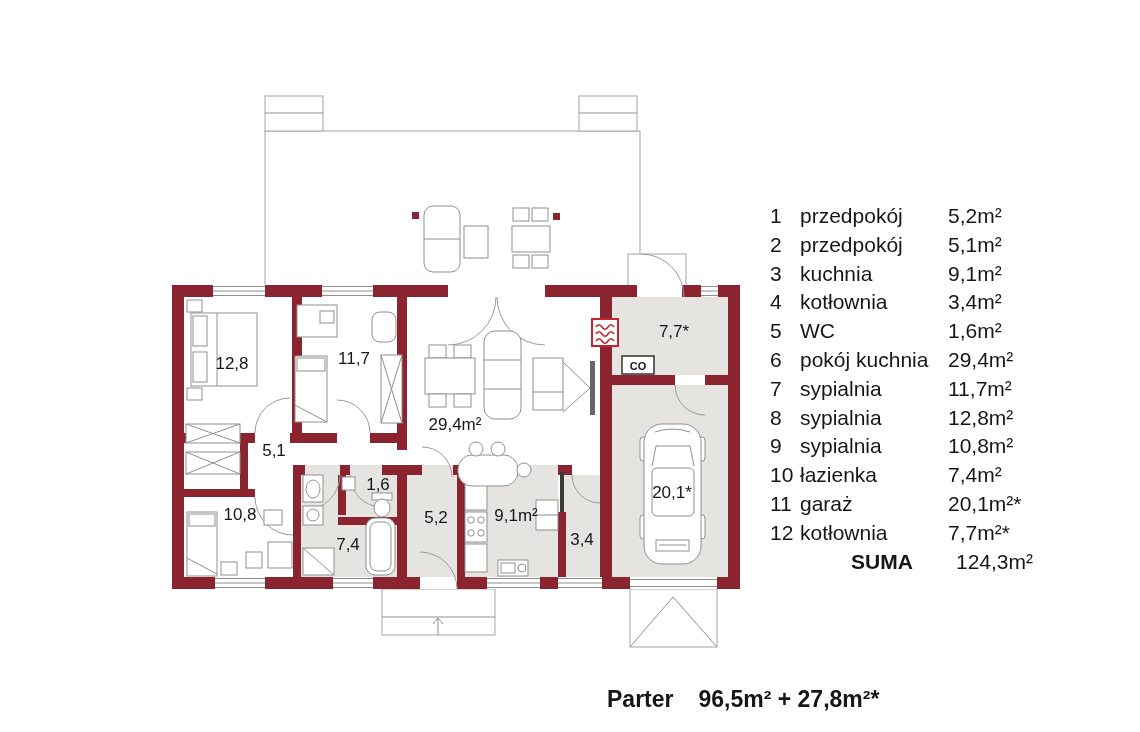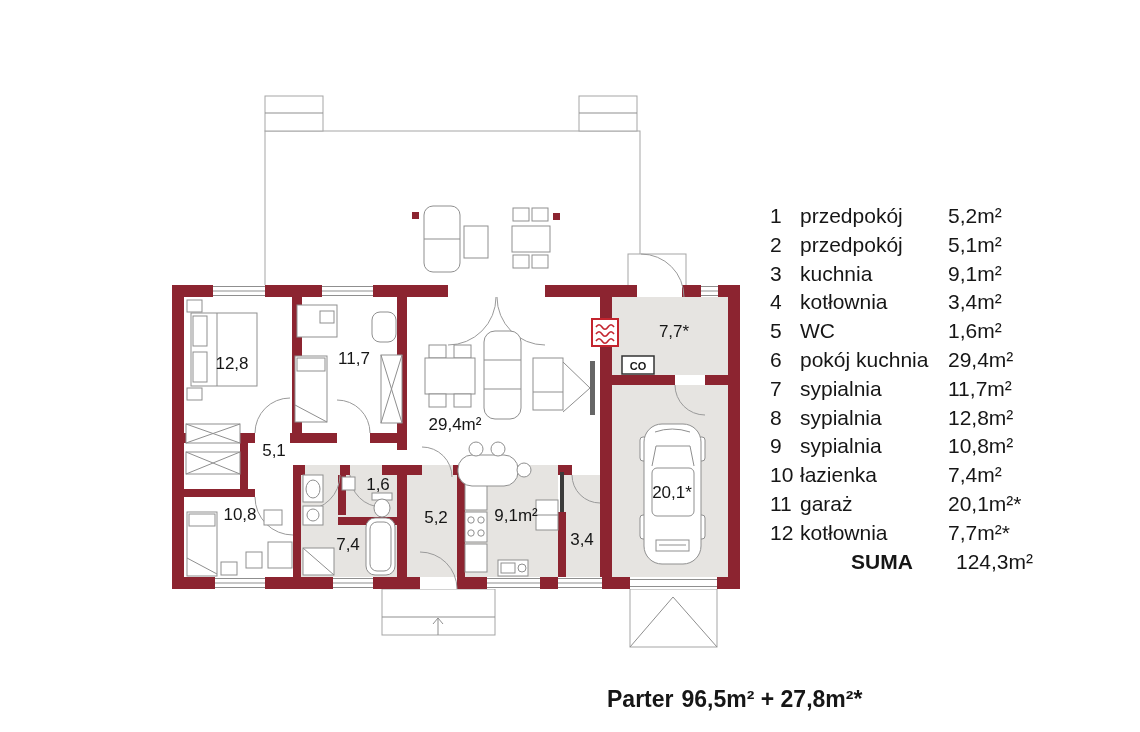--- a/index.html
+++ b/index.html
@@ -26,21 +26,21 @@
   .redln{fill:none;stroke:var(--accent);stroke-width:1.6;}
   .legend{position:absolute;left:770px;top:202px;font-size:21px;line-height:28.8px;}
   .lrow{display:flex;height:28.8px;align-items:center;}
   .lnum{width:30px;}
   .lname{width:148px;}
   .larea{width:97px;text-align:left;}
   .suma .lname{font-weight:bold;padding-left:8px;text-align:center;}
   .suma .larea{font-weight:normal;}
   .caption{position:absolute;left:607px;top:686px;font-size:23px;font-weight:bold;
            white-space:nowrap;}
-  .caption .cv{margin-left:8px;}
+  .caption .cv{margin-left:25px;}
 </style>
 </head>
 <body>
 
 <div class="stage">
 
 <svg width="760" height="732" viewBox="0 0 760 732">
 
   <g>
     <rect class="thin" x="265" y="131" width="375" height="156"></rect>

